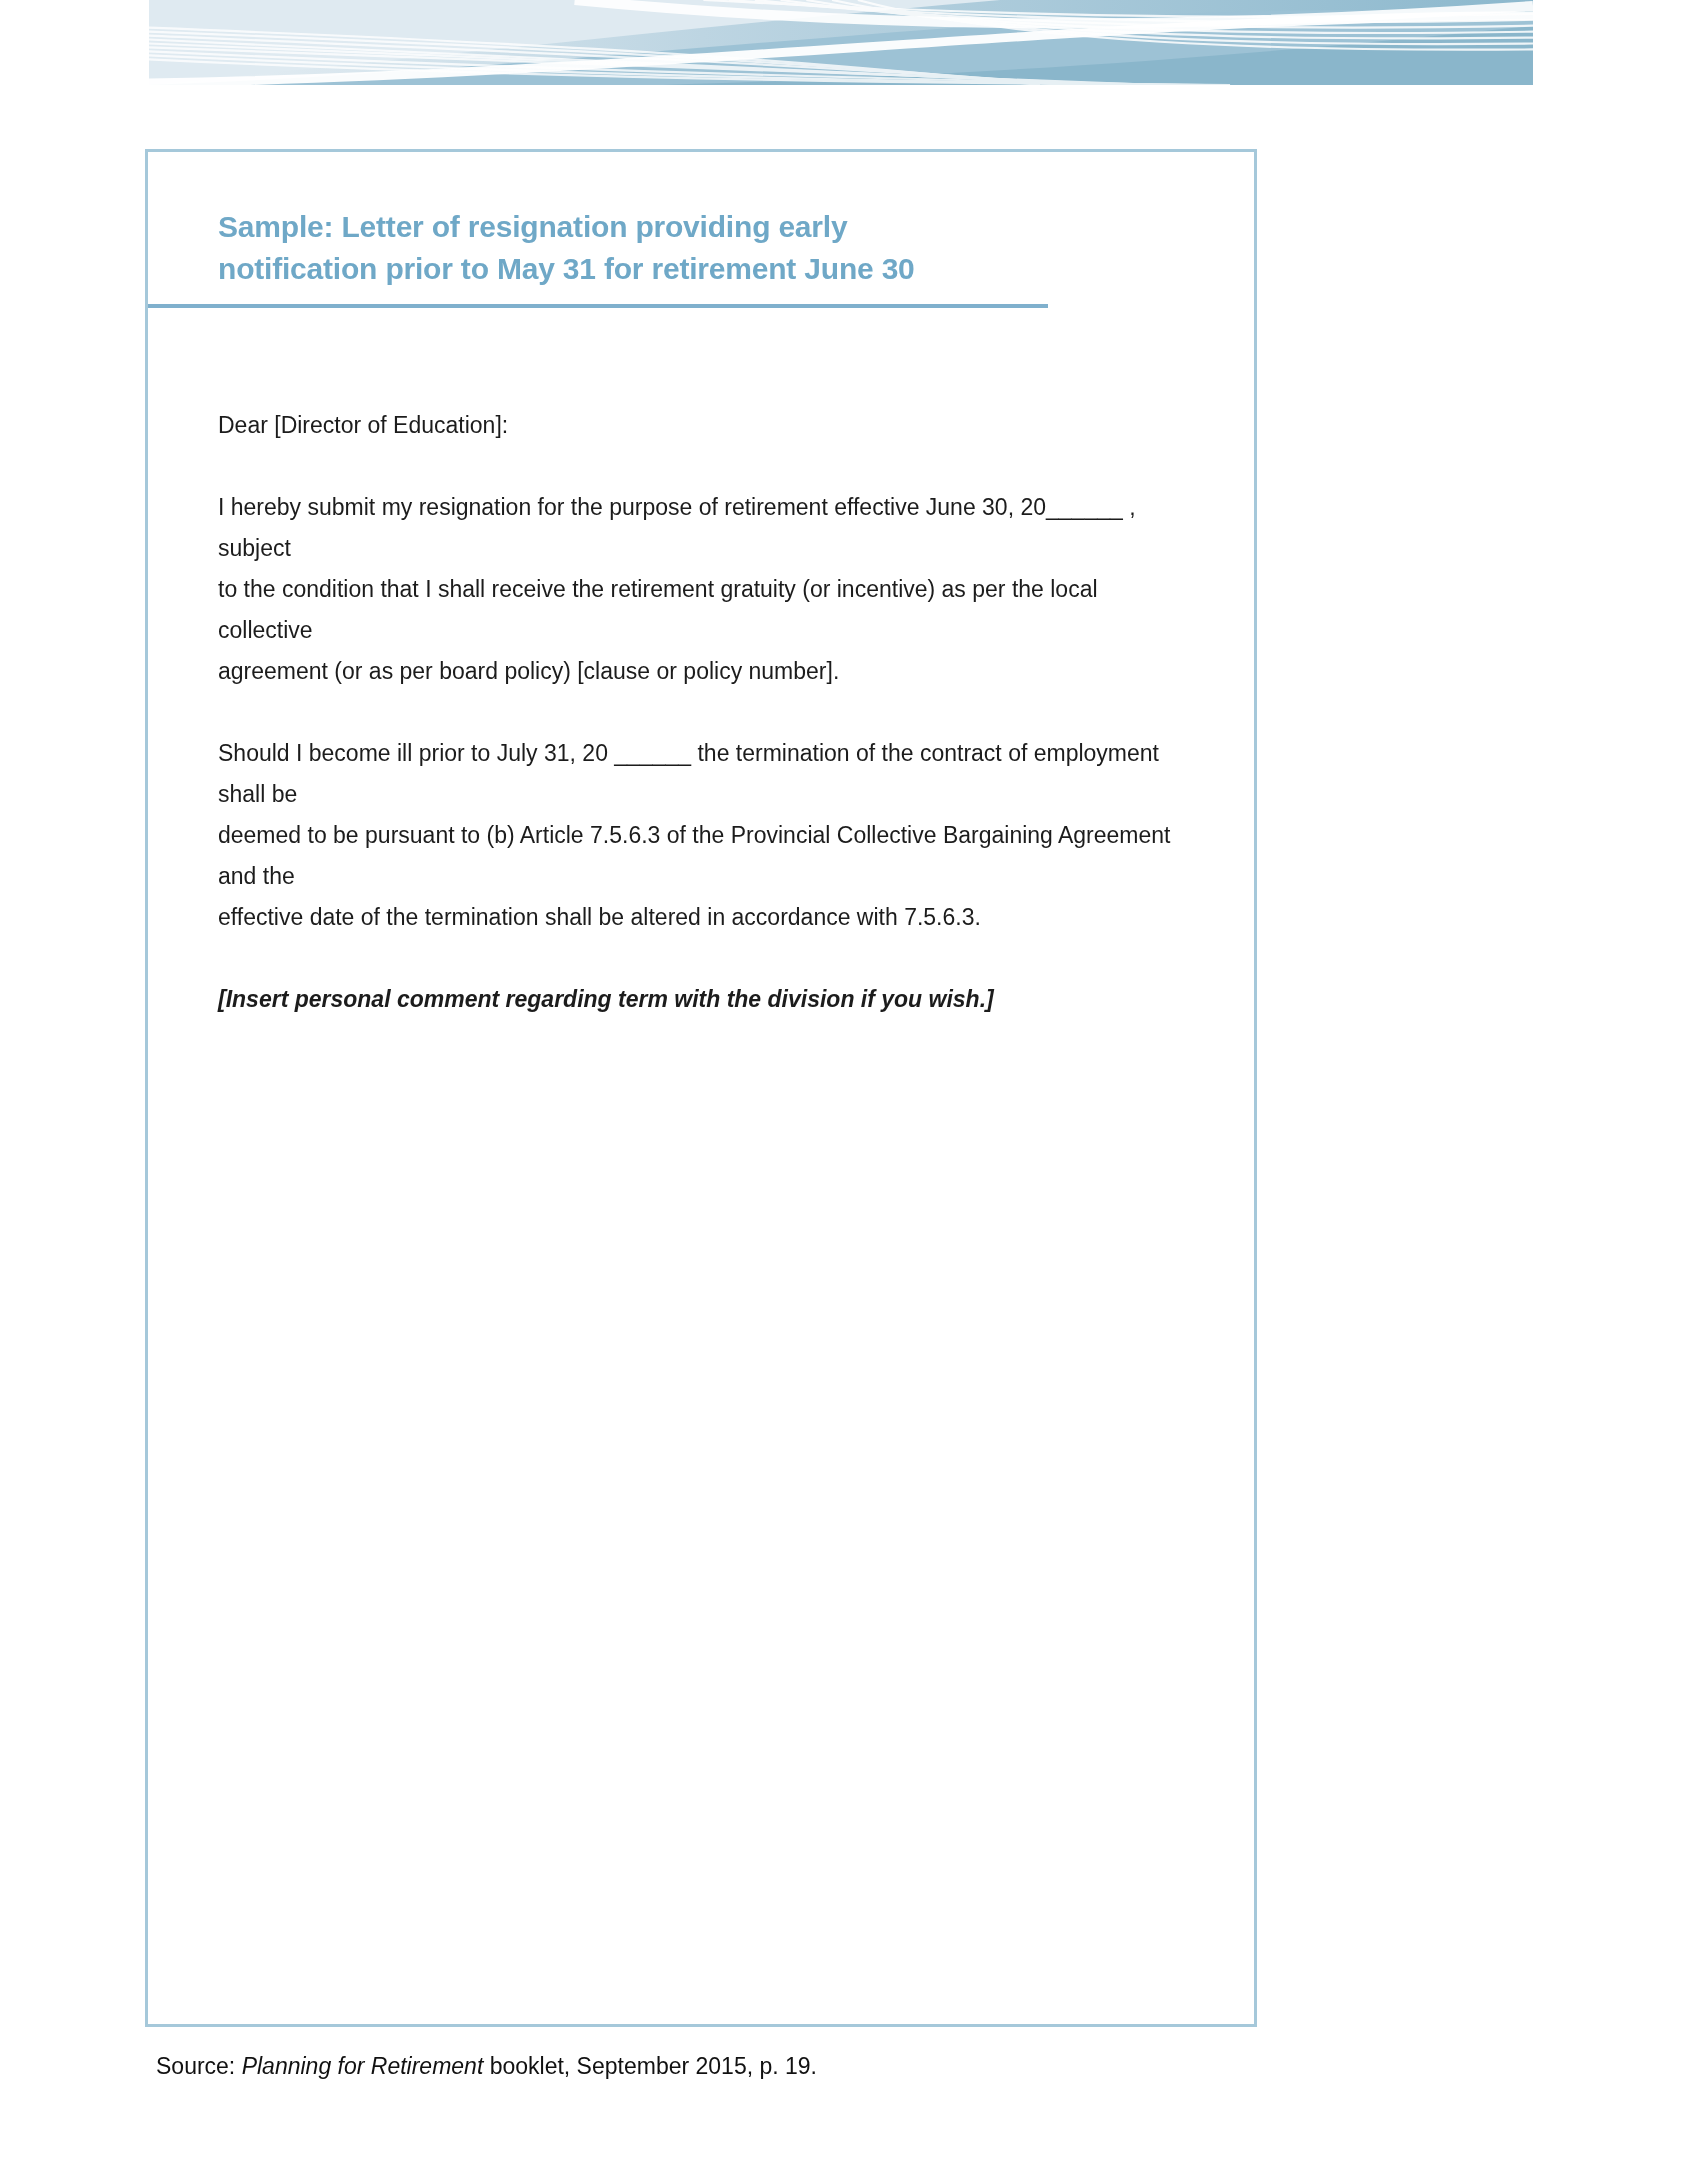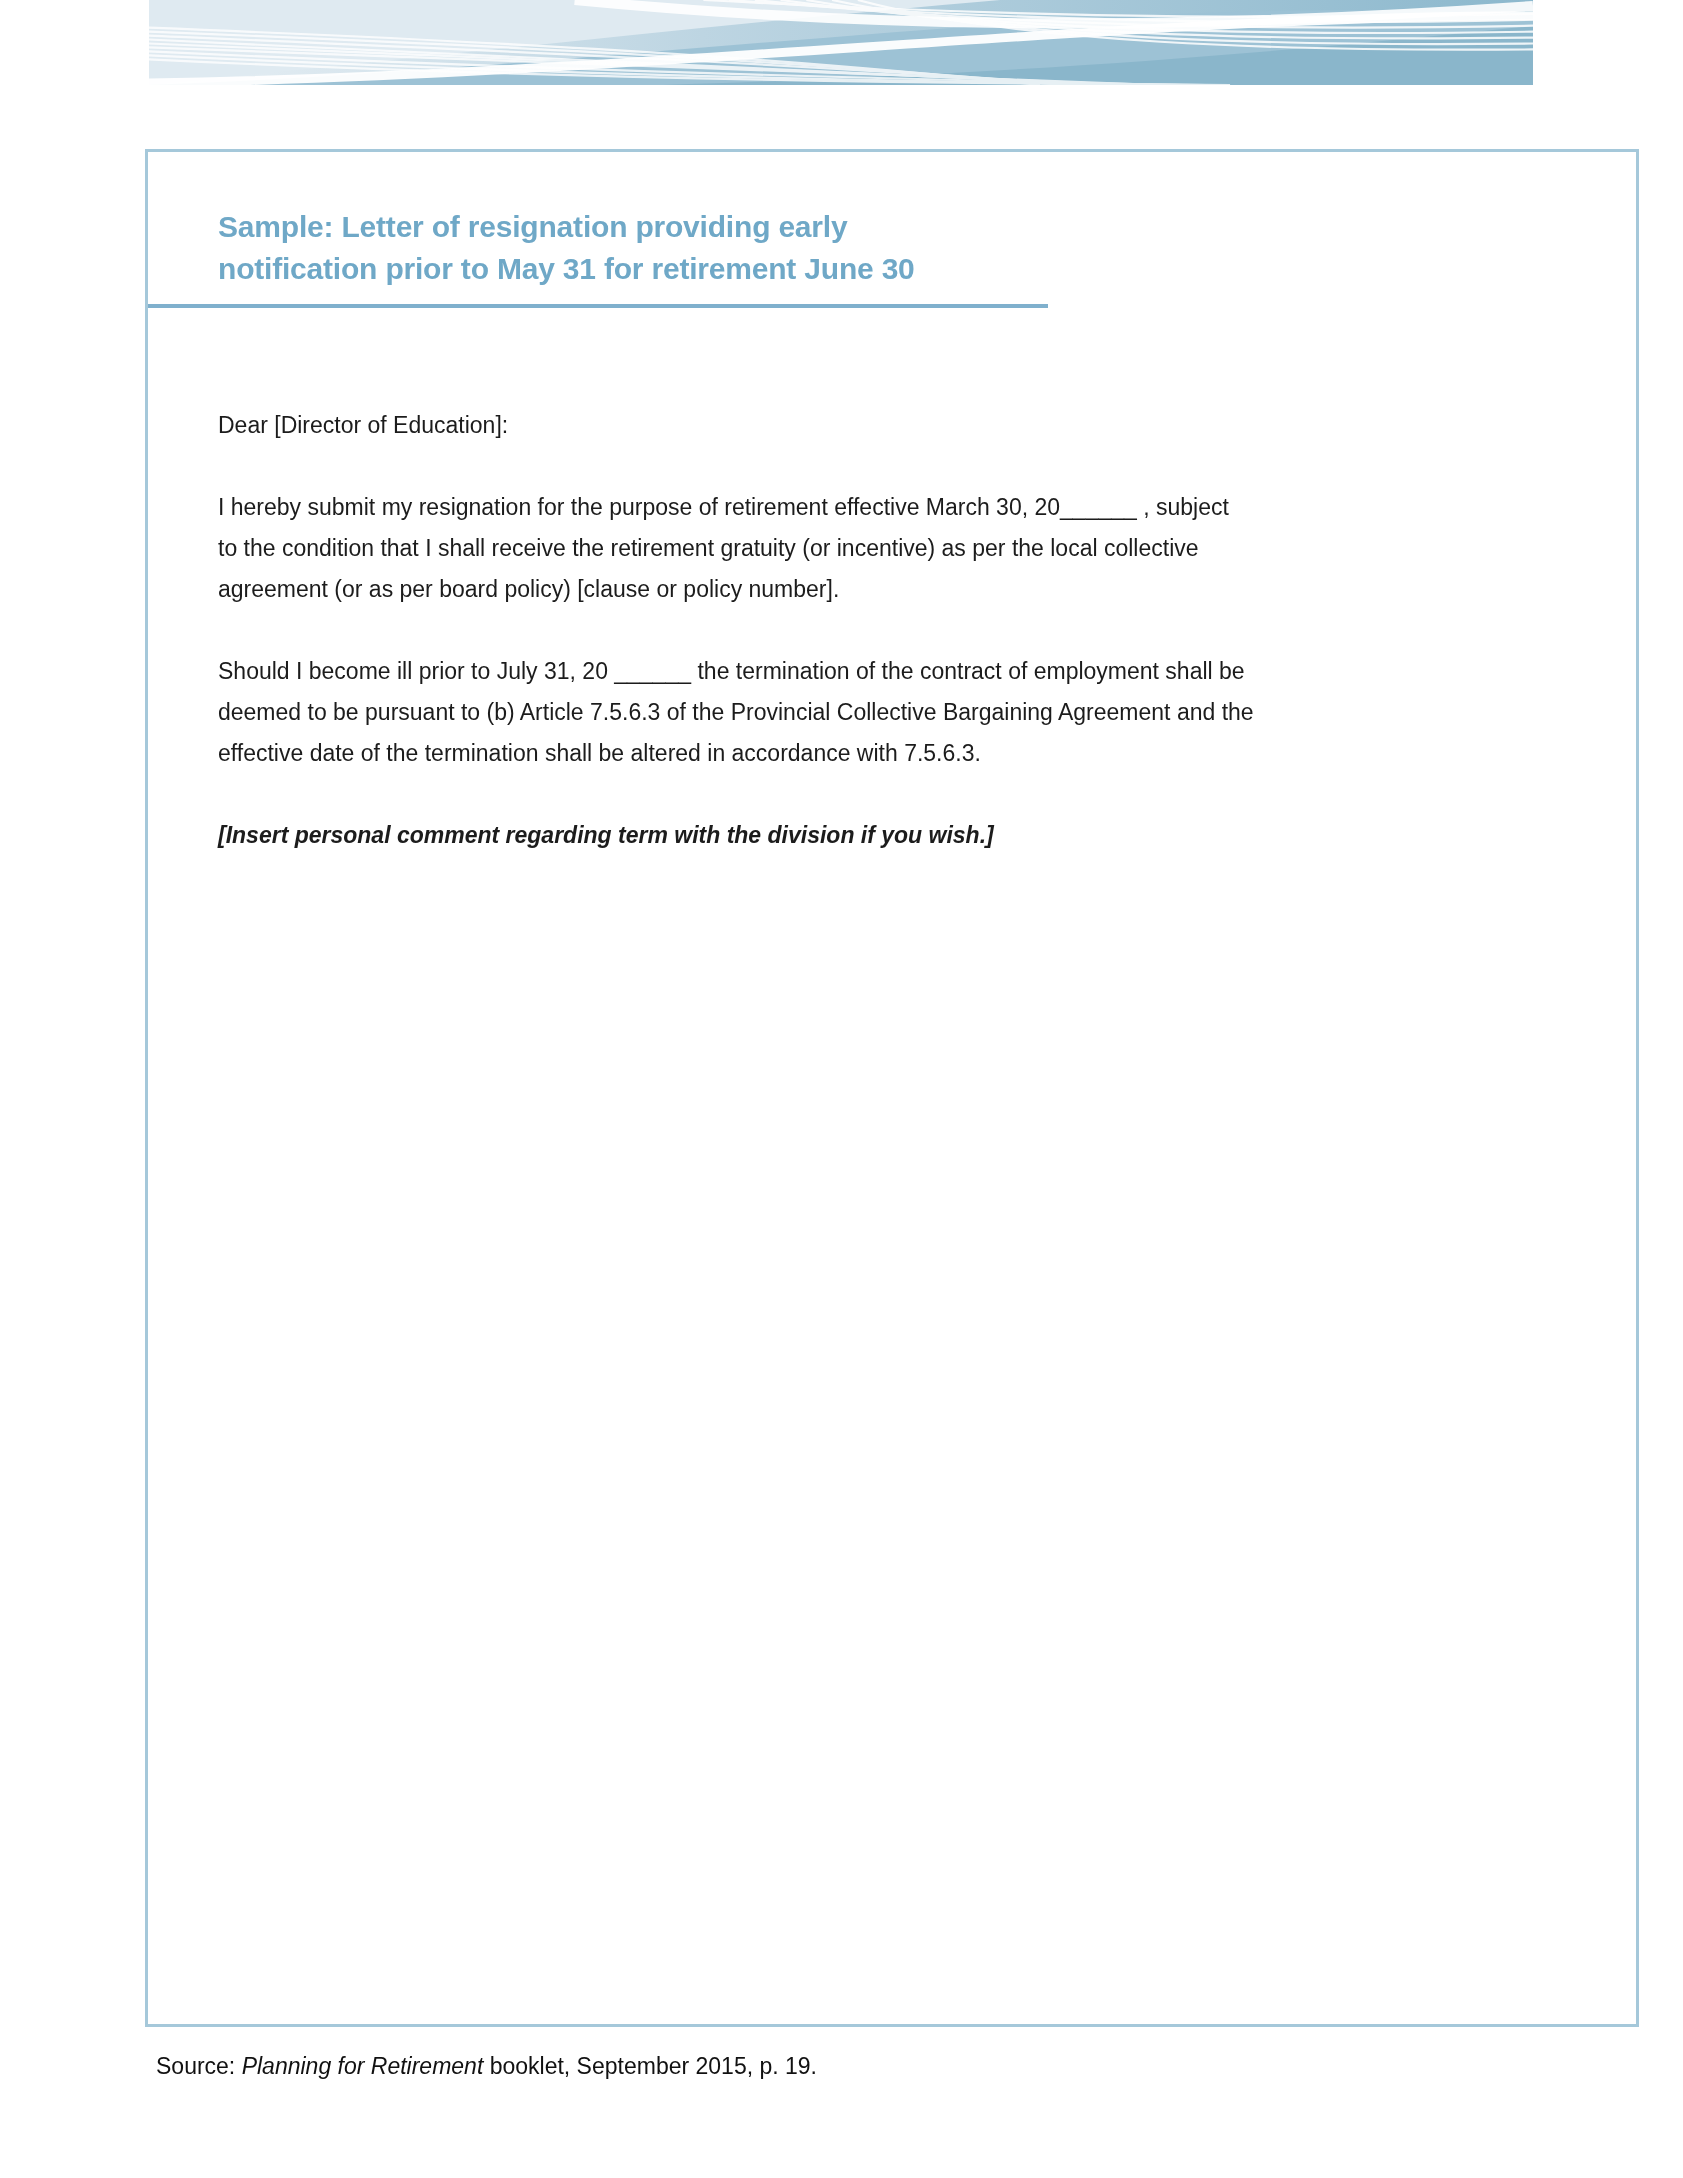--- a/index.html
+++ b/index.html
@@ -20,21 +20,21 @@
     width: 1384px;
     height: 85px;
   }
   .band svg { display: block; width: 100%; height: 100%; }
 
   
   .sample-box {
     position: absolute;
     left: 145px;
     top: 149px;
-    width: 1494px;
+    width: 1112px;
     height: 1878px;
     border: 3px solid #a5c8da;
     box-sizing: border-box;
     padding: 0 75px 0 70px;
     background: #ffffff;
   }
   .box-title {
     margin: 54px 0 0 0;
     font-size: 30px;
     line-height: 42px;
@@ -114,21 +114,21 @@
     </svg>
   </div>
 
   <div class="sample-box">
     <h1 class="box-title">Sample: Letter of resignation providing early
 notification prior to May 31 for retirement June 30</h1>
     <div class="title-rule"></div>
 
     <div class="letter-body">
       <p>Dear [Director of Education]:</p>
-      <p>I hereby submit my resignation for the purpose of retirement effective March 30, 20______ , subject
+      <p>I hereby submit my resignation for the purpose of retirement effective June 30, 20______ , subject
 to the condition that I shall receive the retirement gratuity (or incentive) as per the local collective
 agreement (or as per board policy) [clause or policy number].</p>
       <p>Should I become ill prior to July 31, 20 ______ the termination of the contract of employment shall be
 deemed to be pursuant to (b) Article 7.5.6.3 of the Provincial Collective Bargaining Agreement and the
 effective date of the termination shall be altered in accordance with 7.5.6.3.</p>
       <p class="comment">[Insert personal comment regarding term with the division if you wish.]</p>
     </div>
   </div>
 
   <p class="source"><span>Source: </span><em>Planning for Retirement</em><span> booklet, September 2015, p. 19.</span></p>

